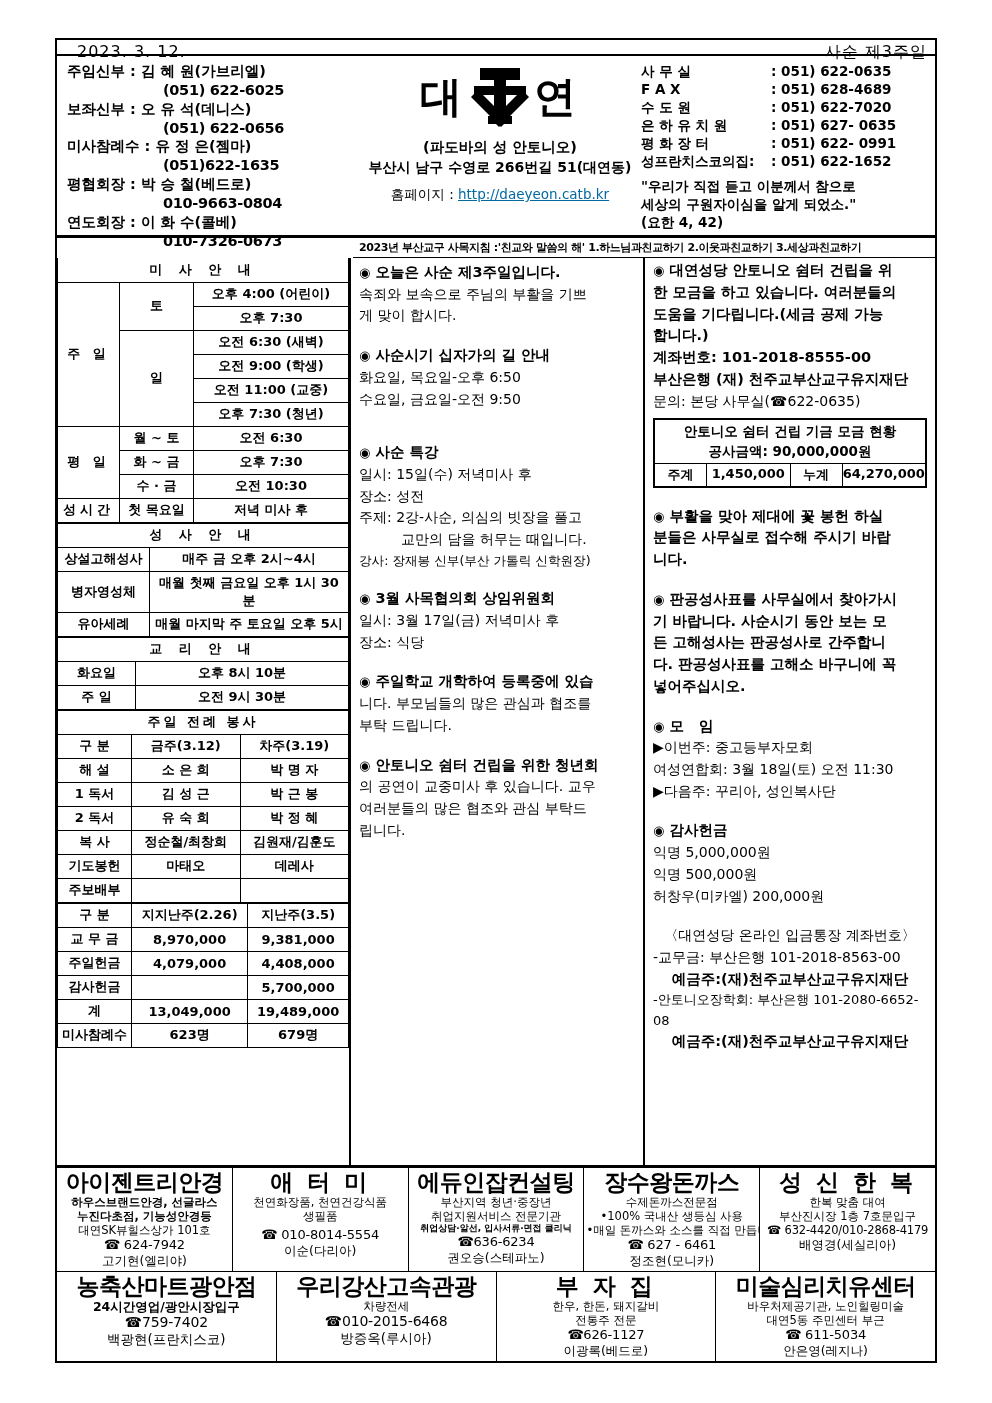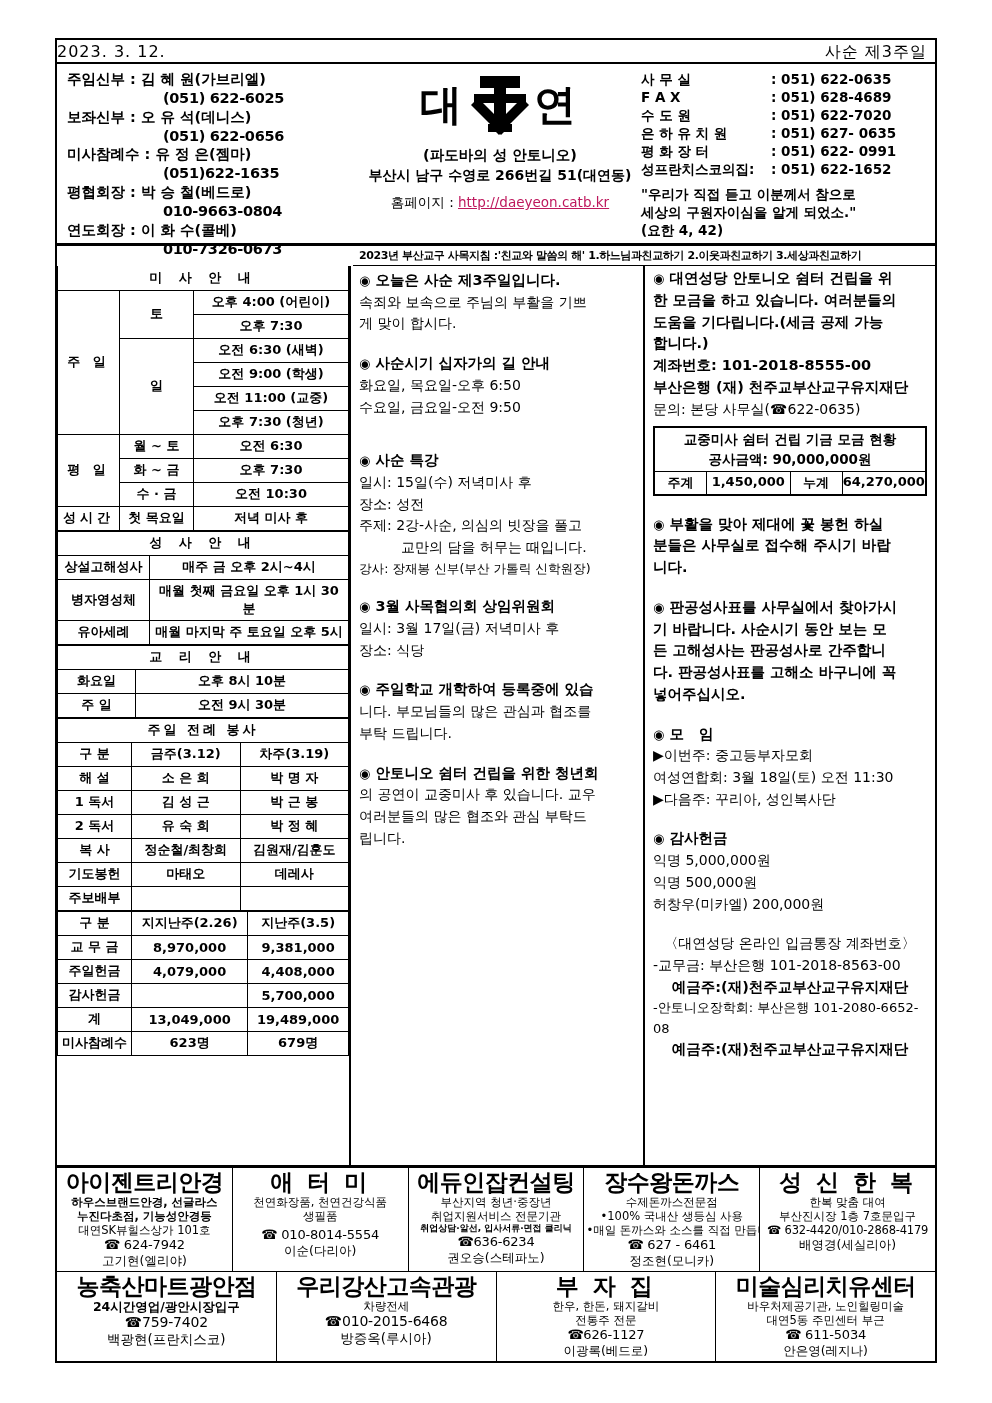--- a/index.html
+++ b/index.html
@@ -21,22 +21,22 @@
     height: 100%;
     display: flex;
     flex-direction: column;
   }
   
   .hdr-top {
     display: flex;
     justify-content: space-between;
     align-items: baseline;
     border-bottom: 2px solid #000;
-    padding: 2px 8px 1px 0;
-    height: 24px;
+    padding: 2px 8px 1px 20px;
+    height: 16px;
   }
   .hdr-date, .hdr-season {
     font-size: 16px;
     letter-spacing: 1px;
   }
   .hdr-main {
     display: flex;
     border-bottom: 3px solid #000;
     height: 182px;
   }
@@ -61,21 +61,21 @@
     letter-spacing: 4px;
     display: flex;
     align-items: center;
     gap: 2px;
   }
   .logo-sym { display:inline-block; position:relative; width:64px; height:62px; }
   .logo-sym svg { position:absolute; left:0; top:0; }
   .hdr-center .sub1 { font-size: 14.5px; font-weight: bold; margin-top: 4px; }
   .hdr-center .sub2 { font-size: 14px; font-weight: bold; margin-top: 2px; }
   .hdr-center .hp { font-size: 13.5px; margin-top: 9px; }
-  .hdr-center .hp a { color: #be185d; text-decoration: underline; }
+  .hdr-center .hp a { color: #0369a1; text-decoration: underline; }
   .hdr-right {
     width: 300px;
     padding: 6px 8px 0 6px;
     font-size: 13.5px;
     line-height: 1.34;
     font-weight: bold;
   }
   .contact-line { display: flex; white-space: nowrap; }
   .contact-line .lbl {
     width: 128px;
@@ -484,21 +484,21 @@
         <div class="item-title"><span class="bullet">◉</span> <span>대연성당 안토니오 쉼터 건립을 위</span></div>
         <div class="item-title">한 모금을 하고 있습니다. 여러분들의</div>
         <div class="item-title">도움을 기다립니다.(세금 공제 가능</div>
         <div class="item-title">합니다.)</div>
         <div class="item-title">계좌번호: 101-2018-8555-00</div>
         <div class="item-title">부산은행 (재) 천주교부산교구유지재단</div>
         <div class="item-body">문의: 본당 사무실(☎622-0635)</div>
       </div>
 
       <div class="fund-box">
-        <div class="fund-title">교중미사 쉼터 건립 기금 모금 현황</div>
+        <div class="fund-title">안토니오 쉼터 건립 기금 모금 현황</div>
         <div class="fund-title" style="padding-bottom:2px">공사금액: 90,000,000원</div>
         <div class="fund-row">
           <div class="fw-lbl">주계</div>
           <div class="fw-val">1,450,000</div>
           <div class="fw-lbl">누계</div>
           <div class="fw-val">64,270,000</div>
         </div>
       </div>
 
       <div class="gap"></div>

